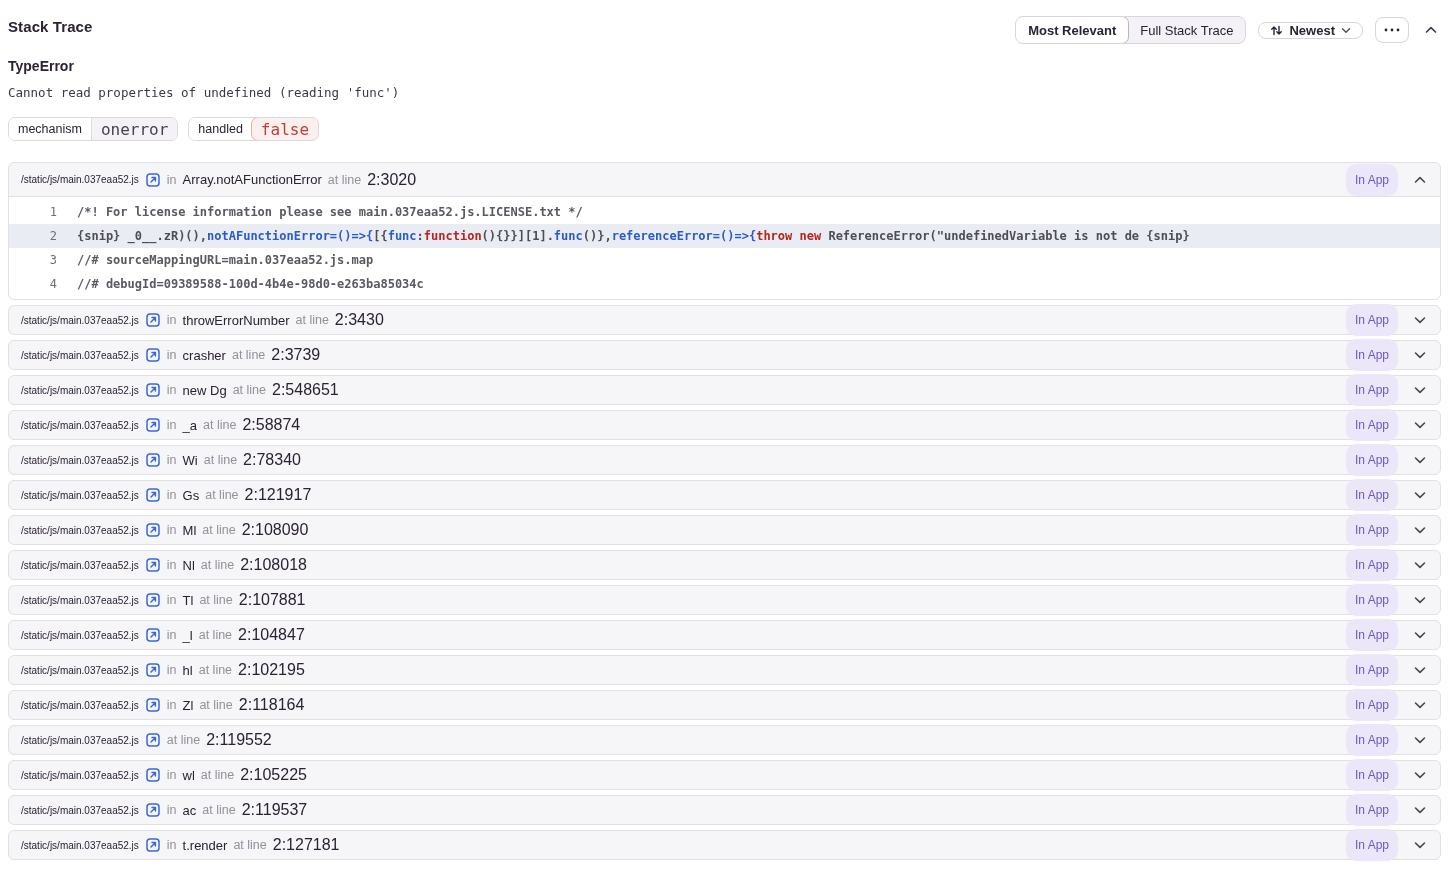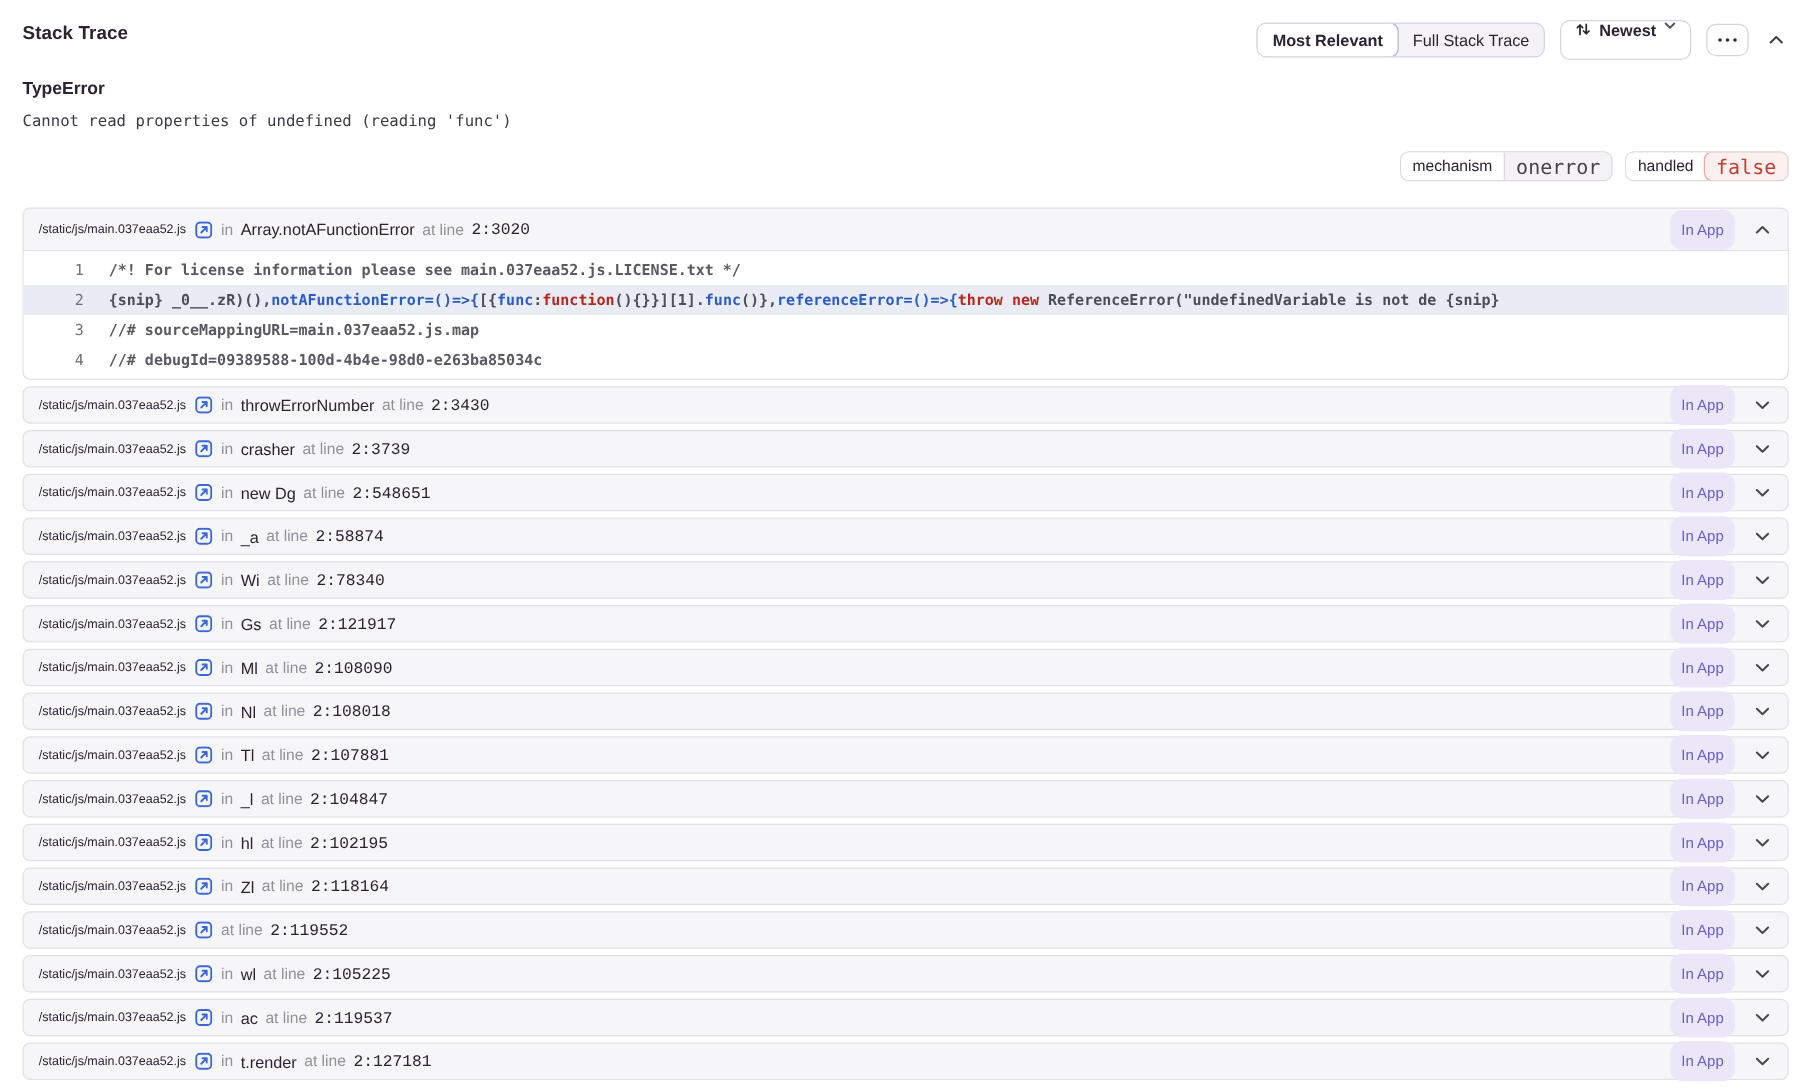--- a/index.html
+++ b/index.html
@@ -14,52 +14,52 @@
     --code-red:#b5271f;
     --code-base:#4e4c57;
     --highlight:#eaecf3;
   }
   *{box-sizing:border-box;margin:0;padding:0;}
   html,body{background:#ffffff;}
   body{
     width:1449px;height:872px;position:relative;overflow:hidden;
     font-family:"Liberation Sans",sans-serif;color:var(--text);
   }
-  .page{position:absolute;inset:0;padding:0 18px;}
+  .page{position:absolute;inset:0;padding:0 8px;}
 
   
   .top-bar{display:flex;align-items:flex-start;justify-content:space-between;padding-top:16px;}
   .section-title{font-size:15px;font-weight:700;letter-spacing:.1px;padding-top:2px;}
   .controls{display:flex;align-items:center;gap:12px;}
   .seg-control{display:flex;background:#f4f2f7;border:1px solid #d8d4de;border-radius:8px;height:28px;overflow:hidden;}
   .seg-btn{display:flex;align-items:center;padding:0 12px;font-size:13px;color:var(--text);cursor:pointer;background:transparent;border:none;font-family:inherit;}
   .seg-btn.active{background:#ffffff;border:1px solid #b9b4c2;border-radius:7px;margin:-1px;font-weight:700;position:relative;z-index:1;}
-  .sort-btn{display:flex;align-items:flex-start;gap:6px;height:32px;padding:0 11px;border:1px solid #d8d4de;border-radius:8px;background:#fff;font-size:13px;font-weight:700;color:var(--text);cursor:pointer;font-family:inherit;}
+  .sort-btn{display:flex;align-items:center;gap:6px;height:17px;padding:0 11px;border:1px solid #d8d4de;border-radius:8px;background:#fff;font-size:13px;font-weight:700;color:var(--text);cursor:pointer;font-family:inherit;}
   .more-btn{display:flex;align-items:center;justify-content:center;height:26px;width:34px;border:1px solid #d8d4de;border-radius:8px;background:#fff;cursor:pointer;}
   .collapse-btn{display:flex;align-items:center;justify-content:center;height:26px;width:20px;background:transparent;border:none;cursor:pointer;}
 
   
   .error-type{font-size:14px;font-weight:700;margin-top:14px;}
   .error-message{font-family:"DejaVu Sans Mono",monospace;font-size:12.5px;color:#3c3946;margin-top:11px;}
-  .tags-row{display:flex;gap:10px;margin-top:17px;justify-content:flex-end;}
+  .tags-row{display:flex;gap:10px;margin-top:17px;}
   .tag-pill{display:flex;align-items:stretch;border:1px solid #dcd9e1;border-radius:7px;overflow:hidden;height:24px;background:#fff;}
   .tag-key{display:flex;align-items:center;padding:0 9px;font-size:12.5px;color:var(--text);background:#fff;}
   .tag-value{display:flex;align-items:center;padding:0 9px;font-size:16px;font-family:"DejaVu Sans Mono",monospace;color:#46434e;background:#f4f2f6;border-left:1px solid #dcd9e1;}
   .tag-pill.error .tag-value{background:#fcf0ef;color:#c33c36;border:1px solid #efa9a4;border-radius:7px;margin:-1px;}
 
   
   .frames{margin-top:21px;}
   .frame{border:1px solid var(--border);border-radius:6px;background:var(--rowbg);margin-bottom:5px;}
   .frame-header{display:flex;align-items:center;height:28px;padding:0 10px 0 12px;gap:6px;cursor:pointer;}
   .frame.expanded .frame-header{height:34px;border-bottom:1px solid var(--border);}
   .frame-path{font-size:10px;color:var(--text);}
   .ext-link{display:inline-flex;align-items:center;margin:0 1px 0 1px;}
   .frame-in,.frame-atline{font-size:12.5px;color:var(--gray);}
   .frame-func{font-size:13px;color:var(--text);}
-  .frame-line{font-size:13px;color:var(--text);font-family:Liberation Mono, monospace;}
+  .frame-line{font-size:16px;color:var(--text);}
   .frame-spacer{flex:1;}
   .badge{display:inline-flex;align-items:center;height:32px;padding:0 9px;border-radius:10px;background:var(--badge-bg);color:var(--badge-text);font-size:12px;}
   .chev{display:inline-flex;align-items:center;justify-content:center;width:20px;margin-left:6px;}
 
   
   .code-block{background:#ffffff;border-radius:0 0 6px 6px;padding:3px 0;overflow:hidden;}
   .code-line{display:flex;align-items:center;height:24px;font-family:"DejaVu Sans Mono",monospace;font-size:12px;white-space:pre;}
   .code-line.active{background:var(--highlight);}
   .code-lineno{width:48px;text-align:right;color:#716d79;flex:0 0 48px;font-size:12px;}
   .code-text{padding-left:20px;color:var(--code-base);font-weight:bold;}

